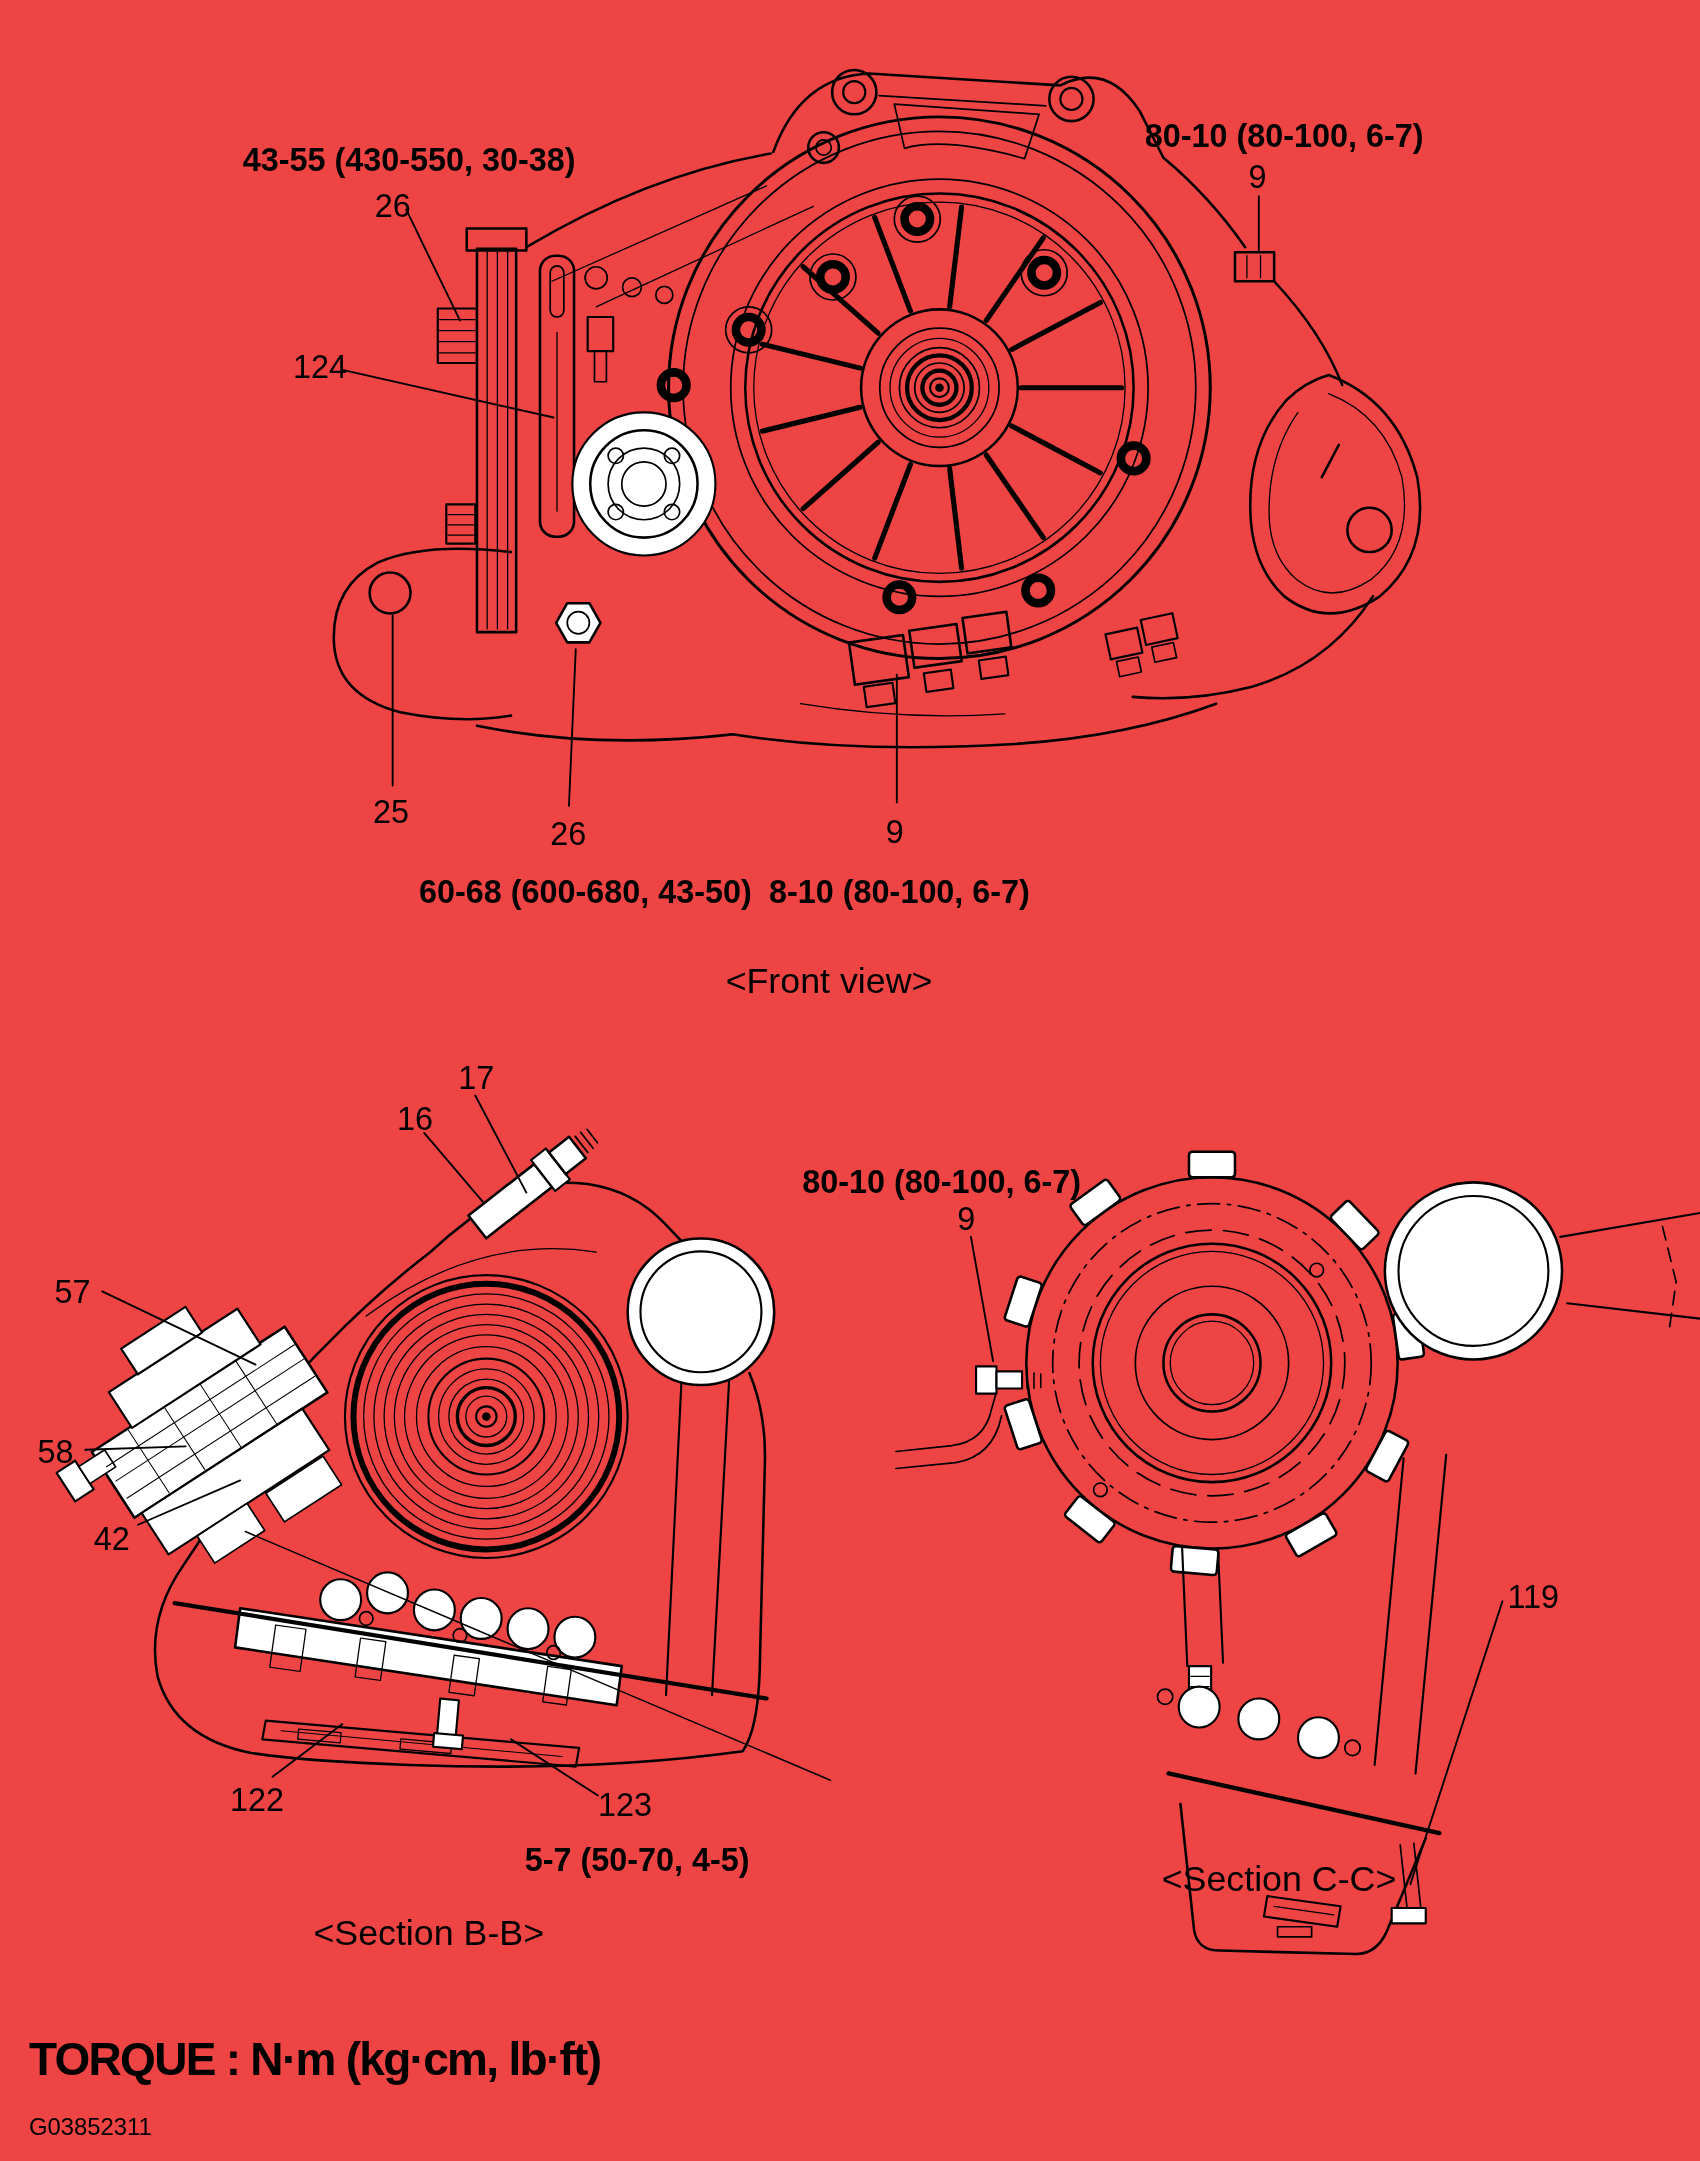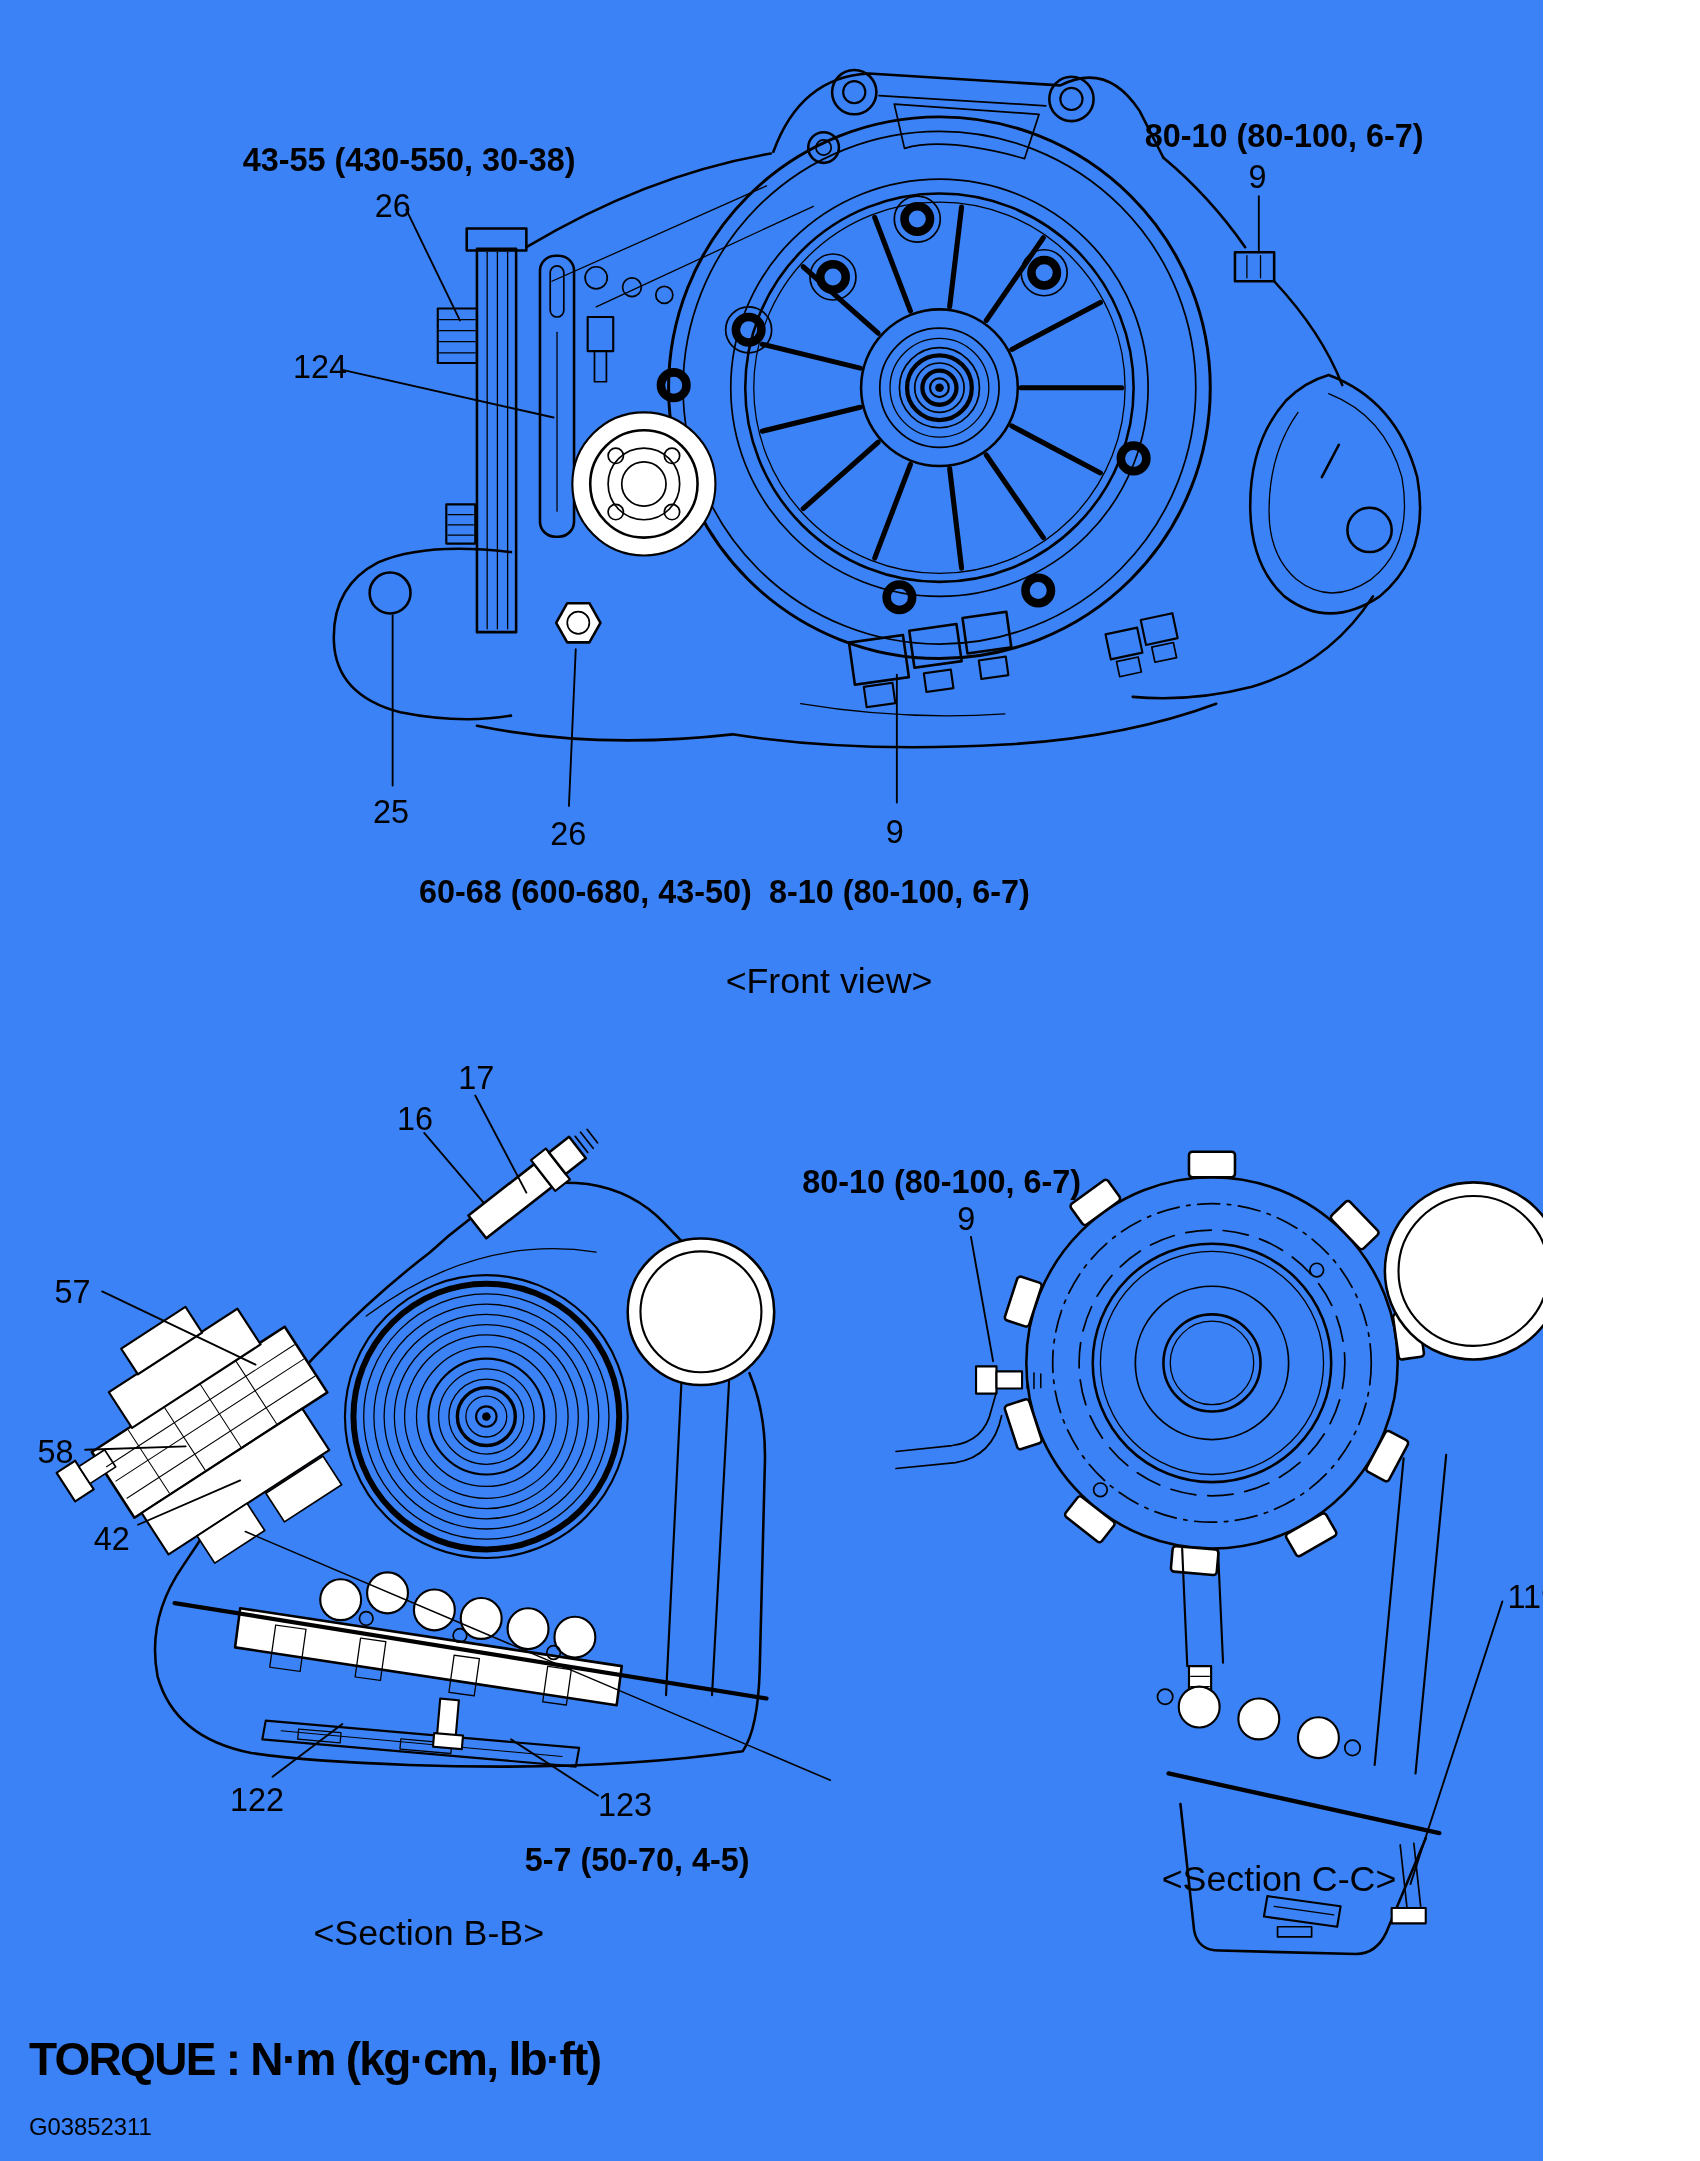--- a/index.html
+++ b/index.html
@@ -1,16 +1,16 @@
 <!DOCTYPE html>
 <html style="font-size:13.6px"><head>
 <meta charset="utf-8">
 <style>
   html,body{margin:0;padding:0;background:#fff;}
-  .page{width:1543px;height:2162px;position:relative;background:#3b82f6;overflow:hidden;}
+  .page{width:1700px;height:2162px;position:relative;background:#ef4444;overflow:hidden;}
   svg{position:absolute;left:0;top:0;}
   .d path,.d circle,.d rect,.d line,.d polyline,.d polygon{fill:none;stroke:#000;stroke-linecap:round;stroke-linejoin:round;}
   .wf{fill:#fff !important;}
   .bk{fill:#000 !important;stroke:none;}
   text{font-family:"Liberation Sans","DejaVu Sans",sans-serif;fill:#000;}
   .num{font-size:38px;}
   .torq{font-size:38px;font-weight:bold;}
   .cap{font-size:42px;}
   .note{font-size:54px;font-weight:bold;letter-spacing:-2px;}
   .code{font-size:28px;}

